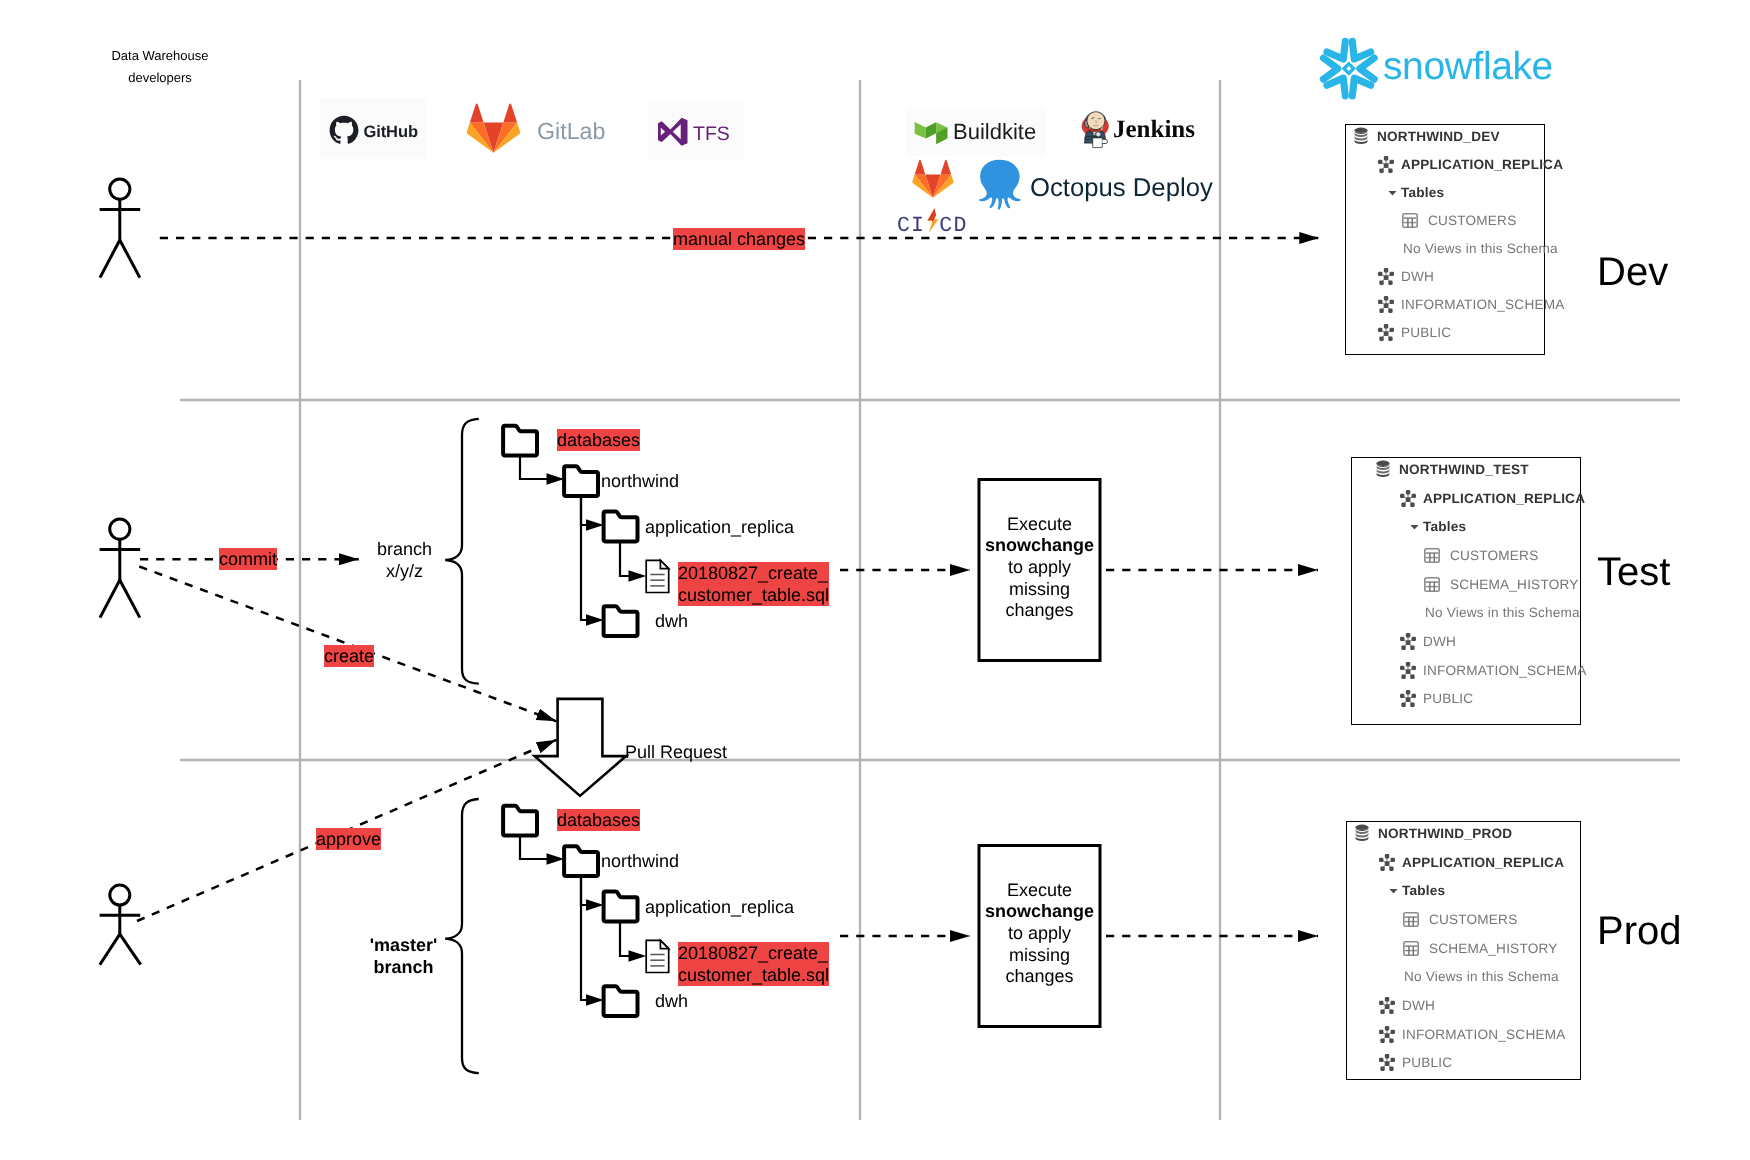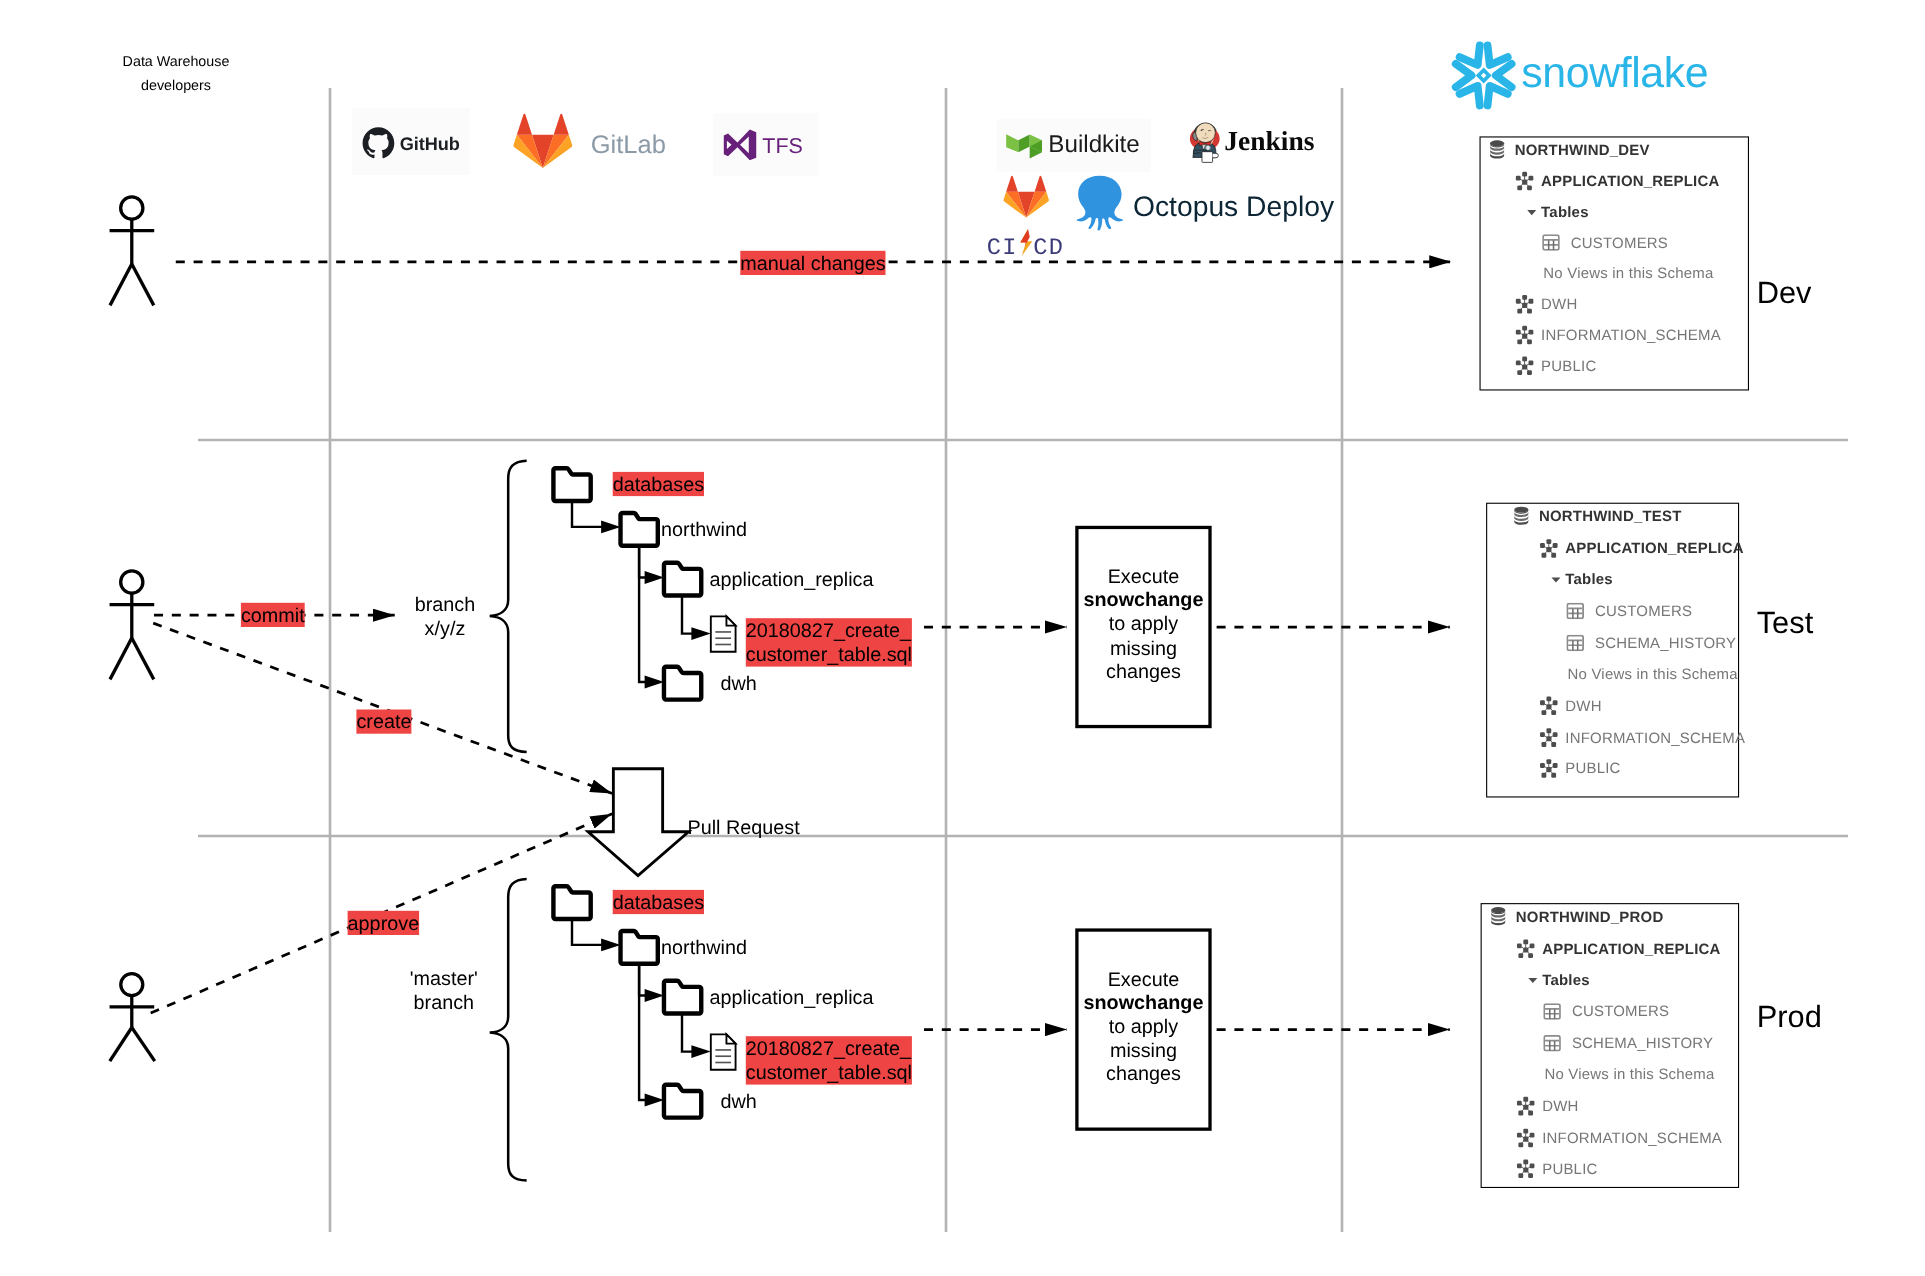--- a/index.html
+++ b/index.html
@@ -4,21 +4,21 @@
 <style>
   html,body{margin:0;padding:0;background:#fff;}
   body{width:1750px;height:1160px;position:relative;overflow:hidden;
        -webkit-font-smoothing:antialiased;text-rendering:geometricPrecision;
        font-family:"Liberation Sans",sans-serif;color:#000;}
   .stage{position:absolute;left:0;top:0;width:1750px;height:1160px;}
   svg.layer{position:absolute;left:0;top:0;width:1750px;height:1160px;}
   .coltitle{position:absolute;text-align:center;white-space:pre-line;line-height:22.5px;}
   .coltitle.small{left:15px;top:45px;width:290px;font-size:13px;line-height:22px;}
   .coltitle.big{font-size:27px;line-height:32px;}
-  .rowlbl{position:absolute;left:1597px;font-size:28px;line-height:1;}
+  .rowlbl{position:absolute;left:1597px;font-size:40px;line-height:1;}
   .t{position:absolute;font-size:18px;line-height:22px;white-space:pre-line;}
   .t.mask{background:#ef4444;}
   .t.ctr{text-align:center;}
   .scbox{position:absolute;width:121px;text-align:center;font-size:18px;line-height:21.7px;}
   .scbox .b{font-weight:bold;}
 
   
   .dbpanel{position:absolute;box-sizing:border-box;border:1.6px solid #000;background:#fff;
            padding-top:0px;font-size:13.6px;}
   .dbpanel > .dbrow:first-child{margin-top:-3px;}
@@ -179,21 +179,21 @@
     </g>
   </svg>
 
   <div class="t mask" style="left:673px;top:228px;" data-name="label-manual-changes">manual changes</div>
   <div class="t mask" style="left:219px;top:548px;" data-name="label-commit">commit</div>
   <div class="t mask" style="left:324px;top:645px;" data-name="label-create">create</div>
   <div class="t mask" style="left:316px;top:828px;" data-name="label-approve">approve</div>
   <div class="t" style="left:625px;top:741px;" data-name="label-pull-request">Pull Request</div>
   <div class="t ctr" style="left:362px;top:538px;width:85px;" data-name="label-branch-test">branch
 x/y/z</div>
-  <div class="t ctr" style="left:361px;top:878px;width:85px;" data-name="label-branch-prod">'master'
+  <div class="t ctr" style="left:361px;top:934px;width:85px;font-weight:bold;" data-name="label-branch-prod">'master'
 branch</div>
 
   <div class="t mask" style="left:557px;top:429px;" data-name="label-databases-test">databases</div>
   <div class="t" style="left:601px;top:470px;" data-name="label-northwind-test">northwind</div>
   <div class="t" style="left:645px;top:516px;" data-name="label-application-replica-test">application_replica</div>
   <div class="t mask" style="left:678px;top:562px;" data-name="label-sql-file-test">20180827_create_
 customer_table.sql</div>
   <div class="t" style="left:655px;top:610px;" data-name="label-dwh-test">dwh</div>
 
   <div class="t mask" style="left:557px;top:809px;" data-name="label-databases-prod">databases</div>
@@ -335,21 +335,21 @@
         <path transform="rotate(180)" d="M25.4,-10.6 L11.0,0 L25.4,10.6" fill="none" stroke="#29b5e8" stroke-width="7.1" stroke-linecap="round" stroke-linejoin="round"></path>
         <path transform="rotate(240)" d="M25.4,-10.6 L11.0,0 L25.4,10.6" fill="none" stroke="#29b5e8" stroke-width="7.1" stroke-linecap="round" stroke-linejoin="round"></path>
         <path transform="rotate(300)" d="M25.4,-10.6 L11.0,0 L25.4,10.6" fill="none" stroke="#29b5e8" stroke-width="7.1" stroke-linecap="round" stroke-linejoin="round"></path>
         <path data-name="snowflake-center-diamond" d="M0,-7.2 L7.2,0 L0,7.2 L-7.2,0 z
               M0,-2.5 L2.5,0 L0,2.5 L-2.5,0 z" fill-rule="evenodd"></path>
       </g>
       <text data-name="snowflake-wordmark" x="1383" y="79" font-family="'Liberation Sans',sans-serif" font-size="39" fill="#29b5e8" letter-spacing="-0.4">snowflake</text>
     </g>
   </svg>
 
-  <div class="dbpanel" style="left:1345px;top:124px;width:245px;height:231px;" data-name="db-panel-dev">
+  <div class="dbpanel" style="left:1345px;top:124px;width:200px;height:231px;" data-name="db-panel-dev">
     <div class="dbrow lvl0" data-name="db-title-row-dev">
 <svg class="ic ic-db" viewBox="0 0 14 18" data-name="database-icon">
   <path d="M0.6,12.4 v2.0 a6.4,2.7 0 0,0 12.8,0 v-2.0 a6.4,2.7 0 0,1 -12.8,0 z" fill="#4a4a4a"></path>
   <path d="M0.6,8.9 v2.0 a6.4,2.7 0 0,0 12.8,0 v-2.0 a6.4,2.7 0 0,1 -12.8,0 z" fill="#6b6b6b"></path>
   <path d="M0.6,5.4 v2.0 a6.4,2.7 0 0,0 12.8,0 v-2.0 a6.4,2.7 0 0,1 -12.8,0 z" fill="#6b6b6b"></path>
   <ellipse cx="7" cy="3.3" rx="6.4" ry="2.7" fill="#4a4a4a"></ellipse>
   <path d="M0.6,3.3 v1.0 a6.4,2.7 0 0,0 12.8,0 v-1.0 a6.4,2.7 0 0,1 -12.8,0 z" fill="#4a4a4a"></path>
 </svg>
       <span class="dbname" data-name="db-title-label-dev">NORTHWIND_DEV</span>
     </div>

